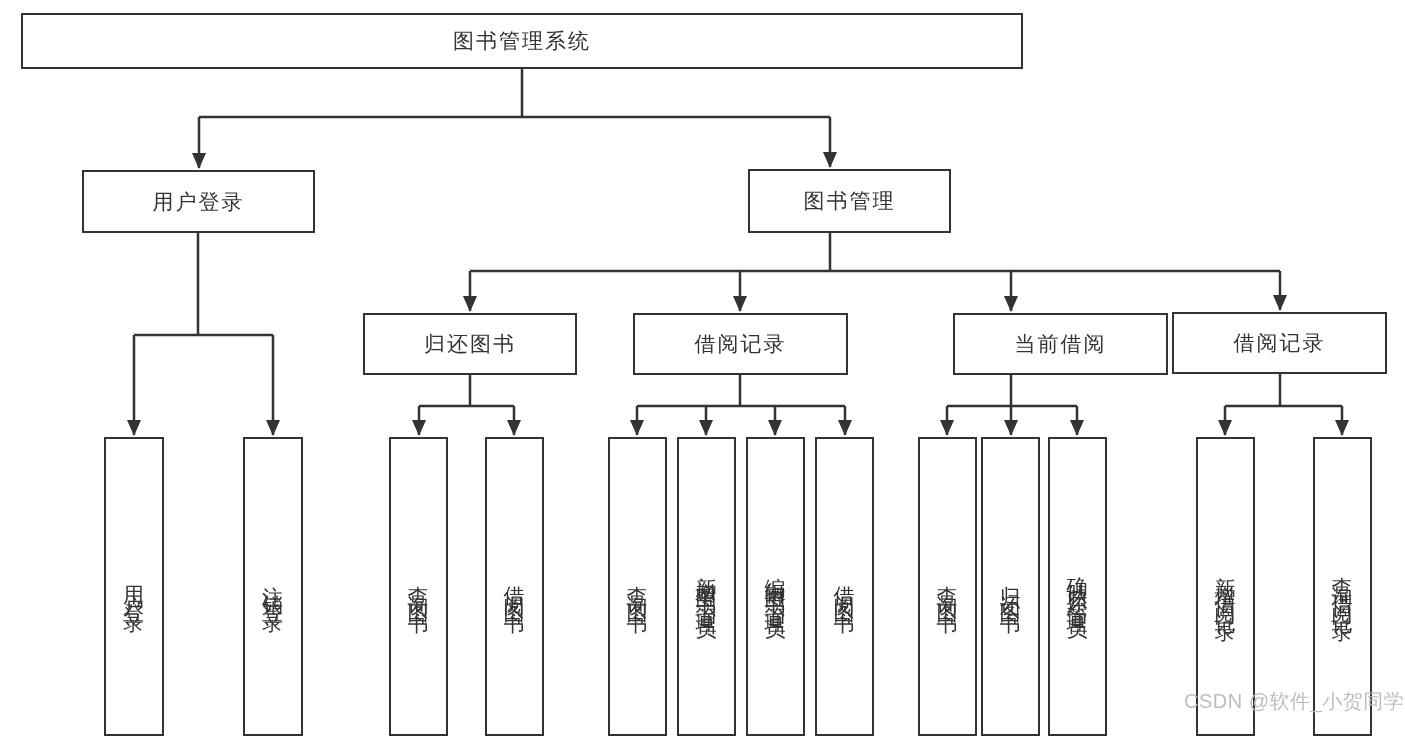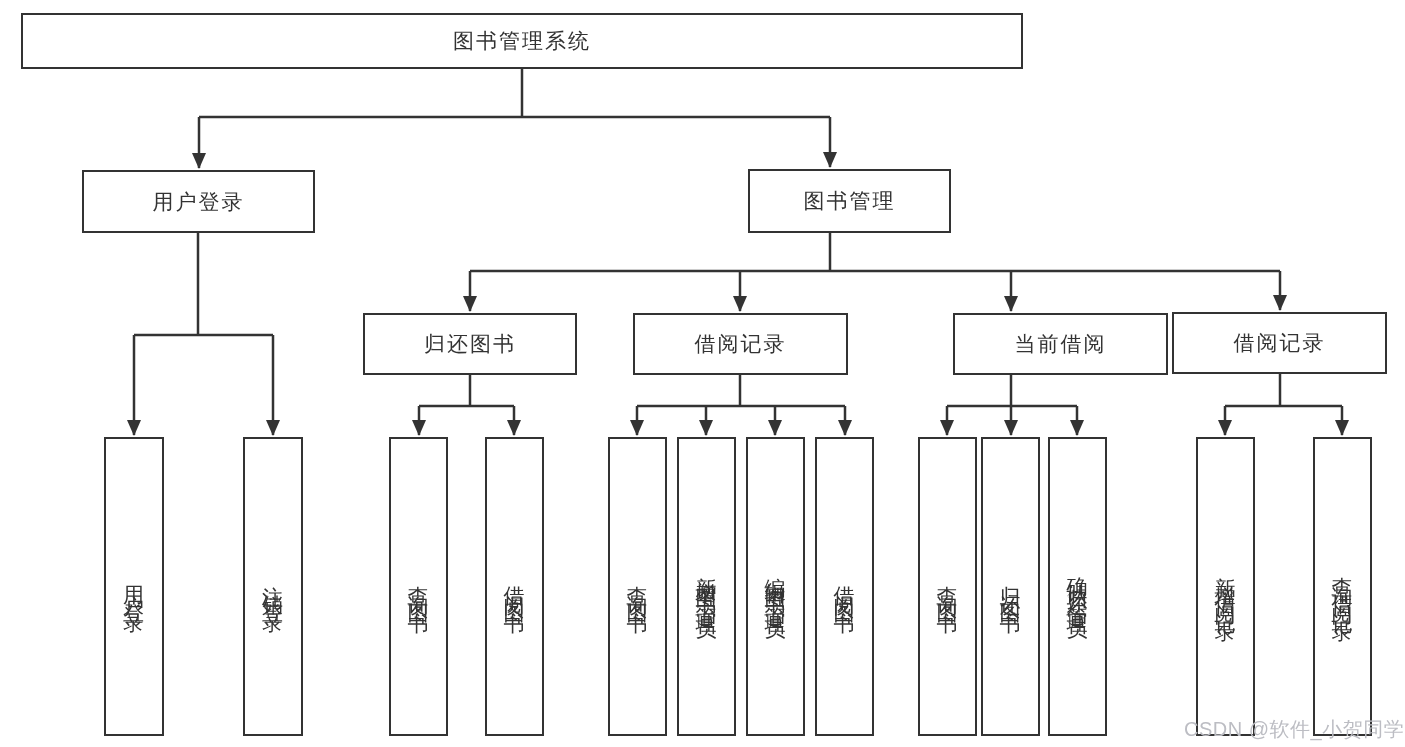--- a/index.html
+++ b/index.html
@@ -39,21 +39,21 @@
   .n-brec   {left:1172px;top:312px; width:215px;  height:62px;}
   
   .leaf{top:437px;width:59px;height:299px;}
   .n-ul1{left:104px;width:60px;} .n-ul2{left:243px;width:60px;}
   .n-nb1{left:389px;} .n-nb2{left:485px;}
   .n-bb1{left:608px;} .n-bb2{left:677px;} .n-bb3{left:746px;} .n-bb4{left:815px;}
   .n-cb1{left:918px;} .n-cb2{left:981px;} .n-cb3{left:1048px;}
   .n-br1{left:1196px;} .n-br2{left:1313px;}
   .watermark{
     position:absolute;
-    left:1184px;top:716px;
+    left:1184px;top:688px;
     font-size:20px;
     color:#bcbdc3;
     letter-spacing:0.5px;
     white-space:nowrap;
   }
 </style>
 </head>
 <body>
 
 <div id="page">

